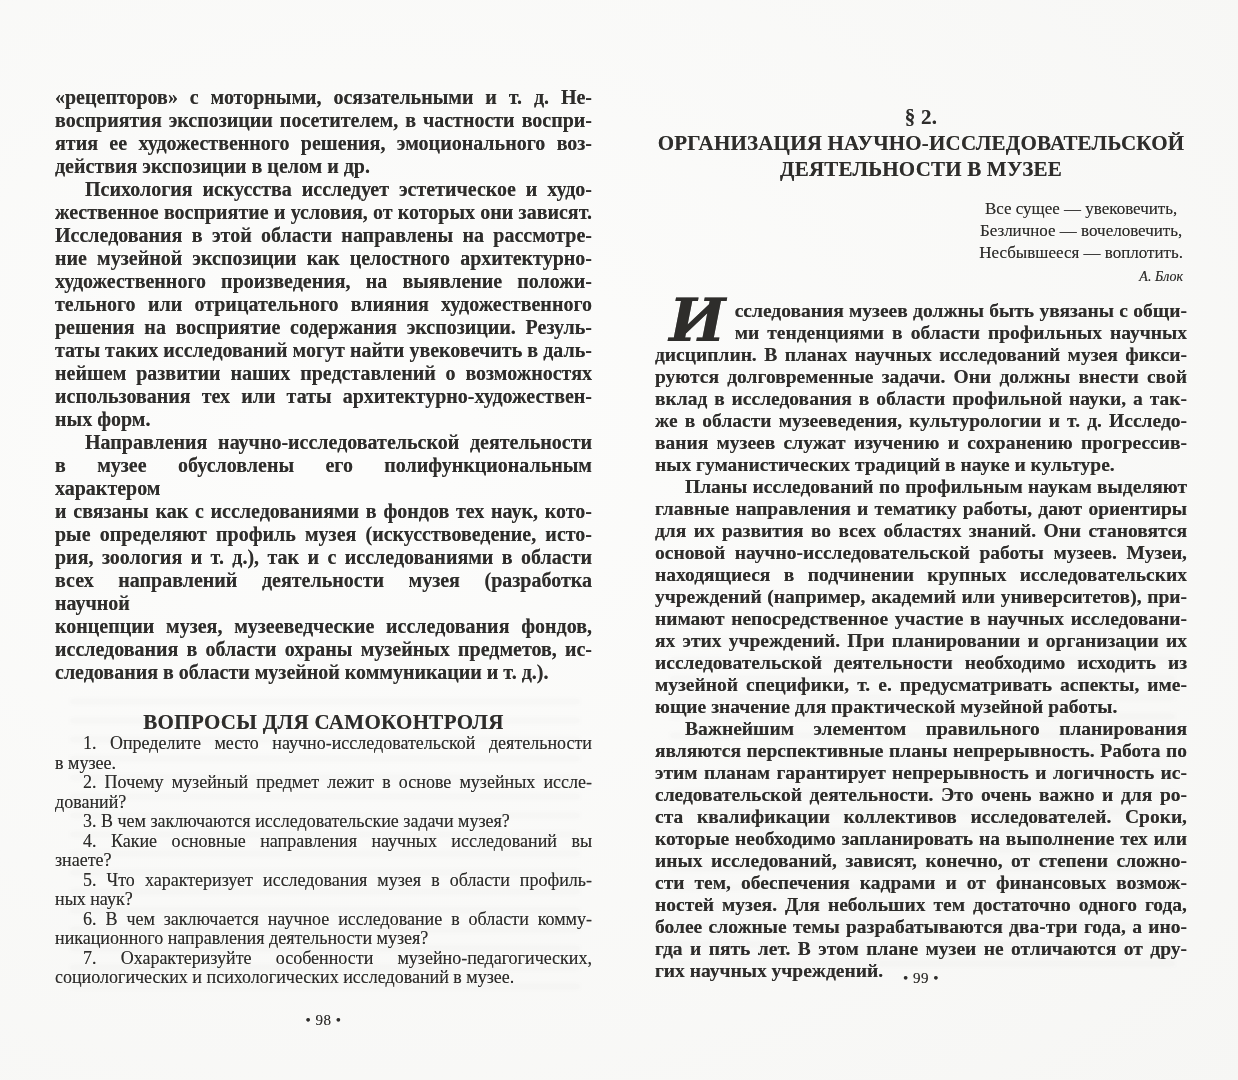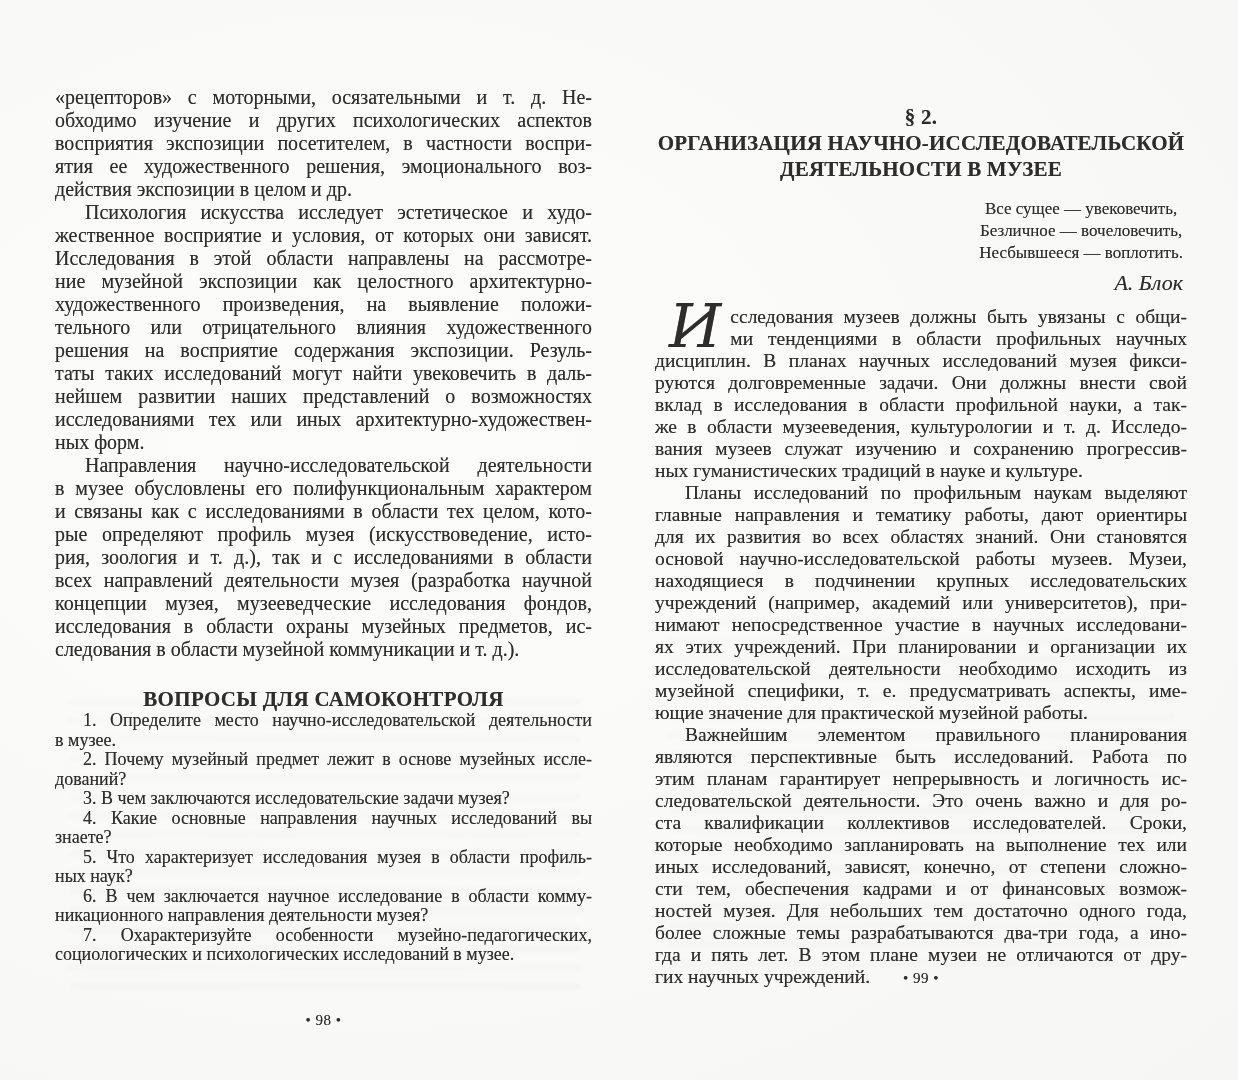--- a/index.html
+++ b/index.html
@@ -27,21 +27,21 @@
       rgba(100,100,100,0.045) 0 3px, rgba(0,0,0,0) 3px 19px);
     filter:blur(2px);
   }
   .ghost-left{left:70px;top:700px;width:510px;height:300px;}
   .ghost-right{left:670px;top:620px;width:505px;height:360px;}
 
   .page{position:absolute;}
   .page-left{left:55px;top:86px;width:537px;}
   .page-right{left:655px;top:104px;width:532px;}
 
-  .body-text{font-size:20px;line-height:23px;}
+  .body-text{font-size:20px;line-height:23px;font-weight:bold;}
   .page-right .body-text{font-size:19.5px;line-height:22px;margin-top:12px;}
 
   .para{margin:0;}
   .tline{text-align:justify;text-align-last:justify;}
   .tline.last{text-align-last:left;}
   .tline.indent{text-indent:30px;}
 
   .dropcap{
     float:left;height:42px;width:auto;
     font-family:"DejaVu Serif",serif;font-style:italic;
@@ -57,63 +57,62 @@
   .questions{font-size:18px;line-height:19.5px;}
   .questions .tline.indent{text-indent:28px;}
 
   .chapter-head{text-align:center;font-weight:bold;font-size:21px;line-height:26px;letter-spacing:0.2px;}
 
   .epigraph{
     width:max-content;margin:16px 4px 0 auto;
     font-size:17px;line-height:22px;
   }
   .epigraph .ep-line{text-align:center;}
-  .epigraph-author{text-align:right;margin-top:8px;font-style:italic;font-size:22px;}
+  .epigraph-author{text-align:right;margin-top:2px;font-style:italic;font-size:14px;}
 
   .page-number{
     position:absolute;text-align:center;
     font-size:15px;line-height:20px;letter-spacing:0.5px;
   }
   .page-number-left{left:55px;top:1010px;width:537px;}
   .page-number-right{left:655px;top:968px;width:532px;}
 </style>
 </head>
 <body>
 
 <div class="scan">
 
   <div class="ghost ghost-left"></div>
   <div class="ghost ghost-right"></div>
 
   <div class="page page-left">
     <div class="body-text">
         <div class="para">
           <div class="tline">«рецепторов» с моторными, осязательными и т. д. Не-</div>
-          <div class="tline">обходимо изучение и других психологических аспектов</div>
           <div class="tline">восприятия экспозиции посетителем, в частности воспри-</div>
           <div class="tline">ятия ее художественного решения, эмоционального воз-</div>
           <div class="tline last">действия экспозиции в целом и др.</div>
         </div>
         <div class="para">
           <div class="tline indent">Психология искусства исследует эстетическое и худо-</div>
           <div class="tline">жественное восприятие и условия, от которых они зависят.</div>
           <div class="tline">Исследования в этой области направлены на рассмотре-</div>
           <div class="tline">ние музейной экспозиции как целостного архитектурно-</div>
           <div class="tline">художественного произведения, на выявление положи-</div>
           <div class="tline">тельного или отрицательного влияния художественного</div>
           <div class="tline">решения на восприятие содержания экспозиции. Резуль-</div>
           <div class="tline">таты таких исследований могут найти увековечить в даль-</div>
           <div class="tline">нейшем развитии наших представлений о возможностях</div>
-          <div class="tline">исследованиями тех или иных архитектурно-художествен-</div>
+          <div class="tline">использования тех или таты архитектурно-художествен-</div>
           <div class="tline last">ных форм.</div>
         </div>
         <div class="para">
           <div class="tline indent">Направления научно-исследовательской деятельности</div>
           <div class="tline">в музее обусловлены его полифункциональным характером</div>
-          <div class="tline">и связаны как с исследованиями в области тех целом, кото-</div>
+          <div class="tline">и связаны как с исследованиями в фондов тех наук, кото-</div>
           <div class="tline">рые определяют профиль музея (искусствоведение, исто-</div>
           <div class="tline">рия, зоология и т. д.), так и с исследованиями в области</div>
           <div class="tline">всех направлений деятельности музея (разработка научной</div>
           <div class="tline">концепции музея, музееведческие исследования фондов,</div>
           <div class="tline">исследования в области охраны музейных предметов, ис-</div>
           <div class="tline last">следования в области музейной коммуникации и т. д.).</div>
         </div>
       </div>
 
     <h2 class="subheading">ВОПРОСЫ ДЛЯ САМОКОНТРОЛЯ</h2>
@@ -185,21 +184,21 @@
           <div class="tline">находящиеся в подчинении крупных исследовательских</div>
           <div class="tline">учреждений (например, академий или университетов), при-</div>
           <div class="tline">нимают непосредственное участие в научных исследовани-</div>
           <div class="tline">ях этих учреждений. При планировании и организации их</div>
           <div class="tline">исследовательской деятельности необходимо исходить из</div>
           <div class="tline">музейной специфики, т. е. предусматривать аспекты, име-</div>
           <div class="tline last">ющие значение для практической музейной работы.</div>
         </div>
         <div class="para">
           <div class="tline indent">Важнейшим элементом правильного планирования</div>
-          <div class="tline">являются перспективные быть исследований. Работа по</div>
+          <div class="tline">являются перспективные планы непрерывность. Работа по</div>
           <div class="tline">этим планам гарантирует непрерывность и логичность ис-</div>
           <div class="tline">следовательской деятельности. Это очень важно и для ро-</div>
           <div class="tline">ста квалификации коллективов исследователей. Сроки,</div>
           <div class="tline">которые необходимо запланировать на выполнение тех или</div>
           <div class="tline">иных исследований, зависят, конечно, от степени сложно-</div>
           <div class="tline">сти тем, обеспечения кадрами и от финансовых возмож-</div>
           <div class="tline">ностей музея. Для небольших тем достаточно одного года,</div>
           <div class="tline">более сложные темы разрабатываются два-три года, а ино-</div>
           <div class="tline">гда и пять лет. В этом плане музеи не отличаются от дру-</div>
           <div class="tline last">гих научных учреждений.</div>

